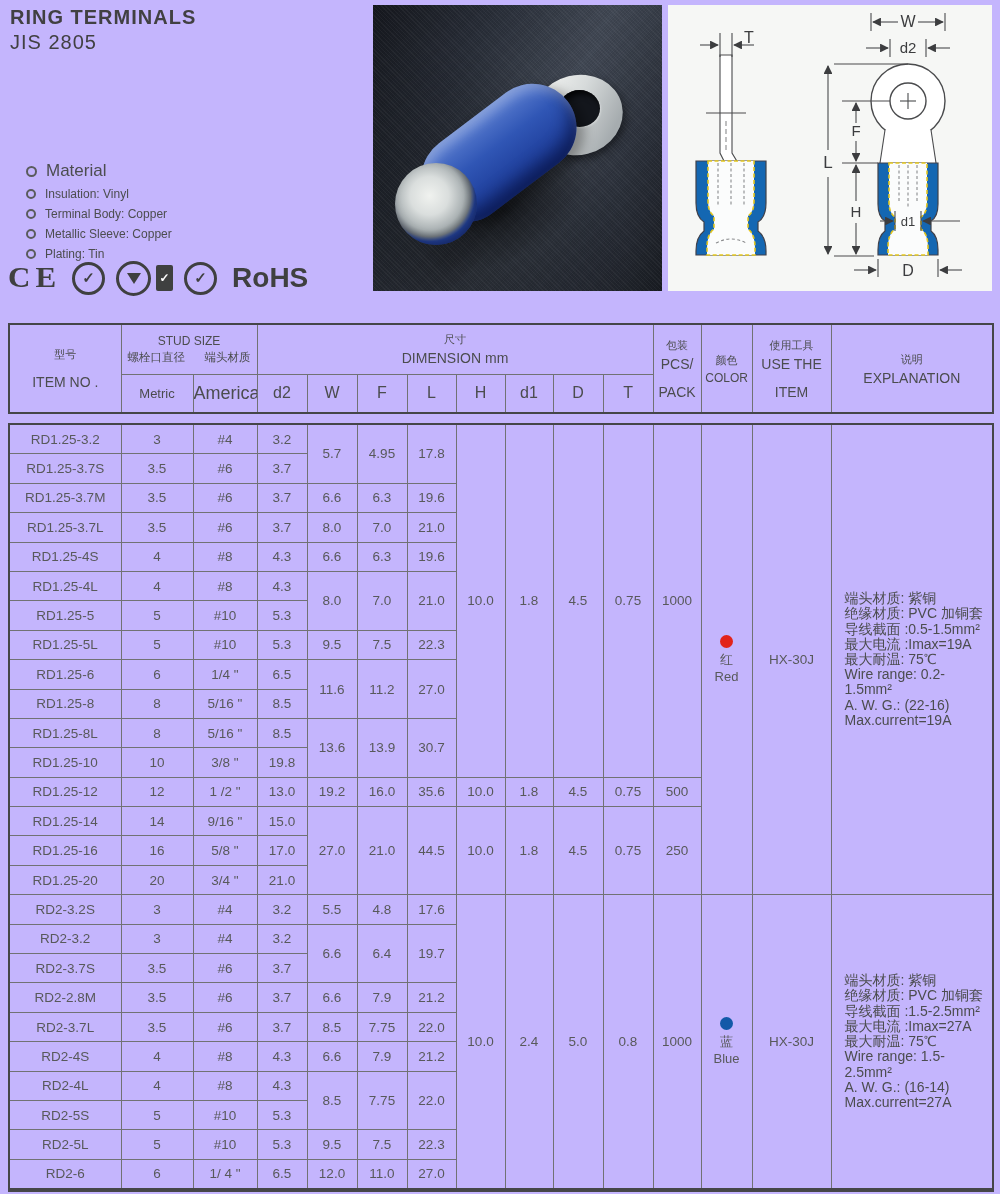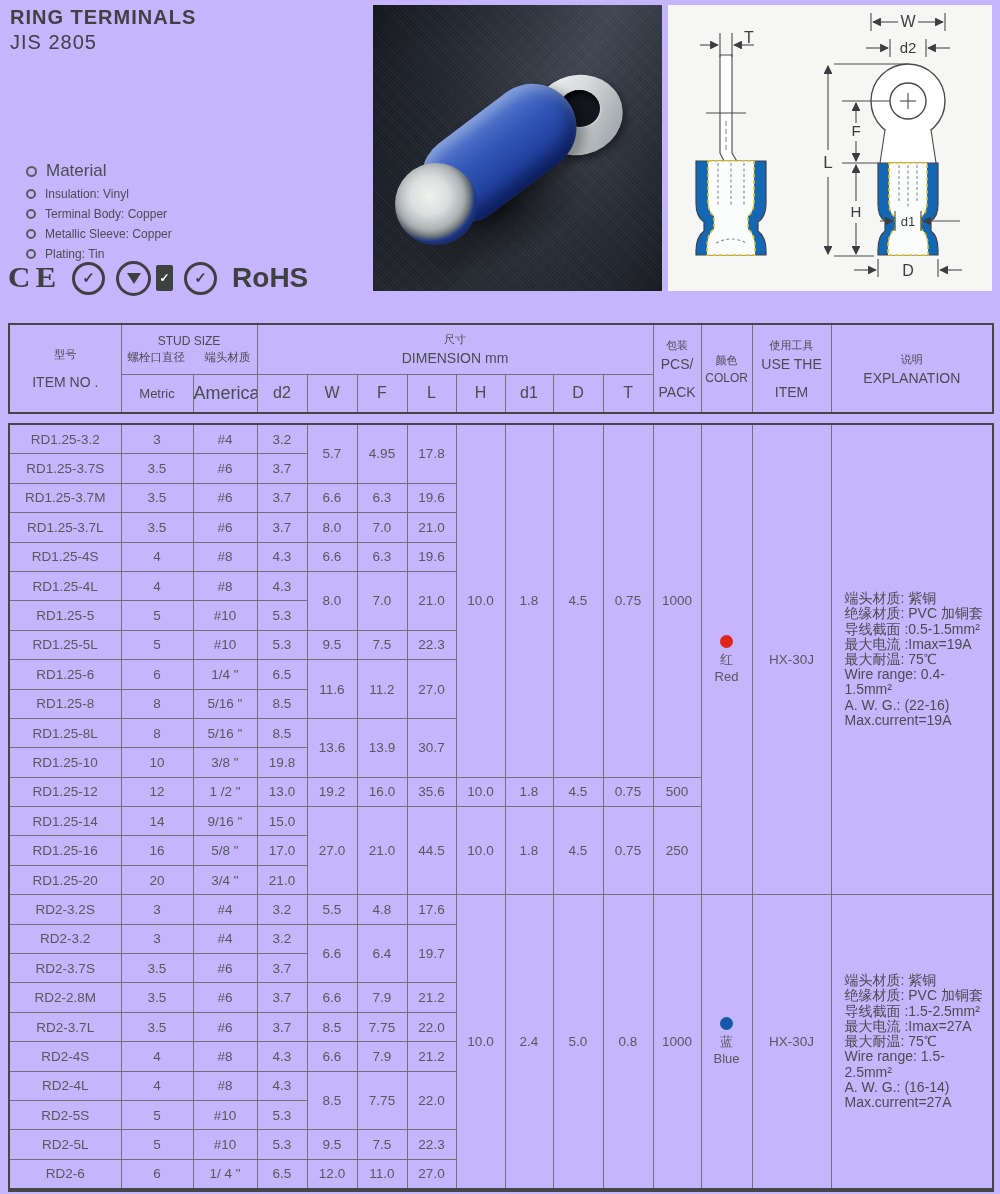--- a/index.html
+++ b/index.html
@@ -318,21 +318,21 @@
         <div>红</div>
         <div>Red</div>
       </td>
       <td rowspan="16">HX-30J</td>
       <td rowspan="16" class="expl-cell">
         <div>端头材质: 紫铜</div>
         <div>绝缘材质:  PVC 加铜套</div>
         <div>导线截面 :0.5-1.5mm²</div>
         <div>最大电流 :Imax=19A</div>
         <div>最大耐温: 75℃</div>
-        <div>Wire range:  0.4-1.5mm²</div>
+        <div>Wire range:  0.2-1.5mm²</div>
         <div>A. W. G.:  (22-16)</div>
         <div>Max.current=19A</div>
       </td>
     </tr>
     <tr>
           <td>RD1.25-3.7S</td>
           <td>3.5</td>
           <td>#6</td>
           <td>3.7</td>
         </tr>

